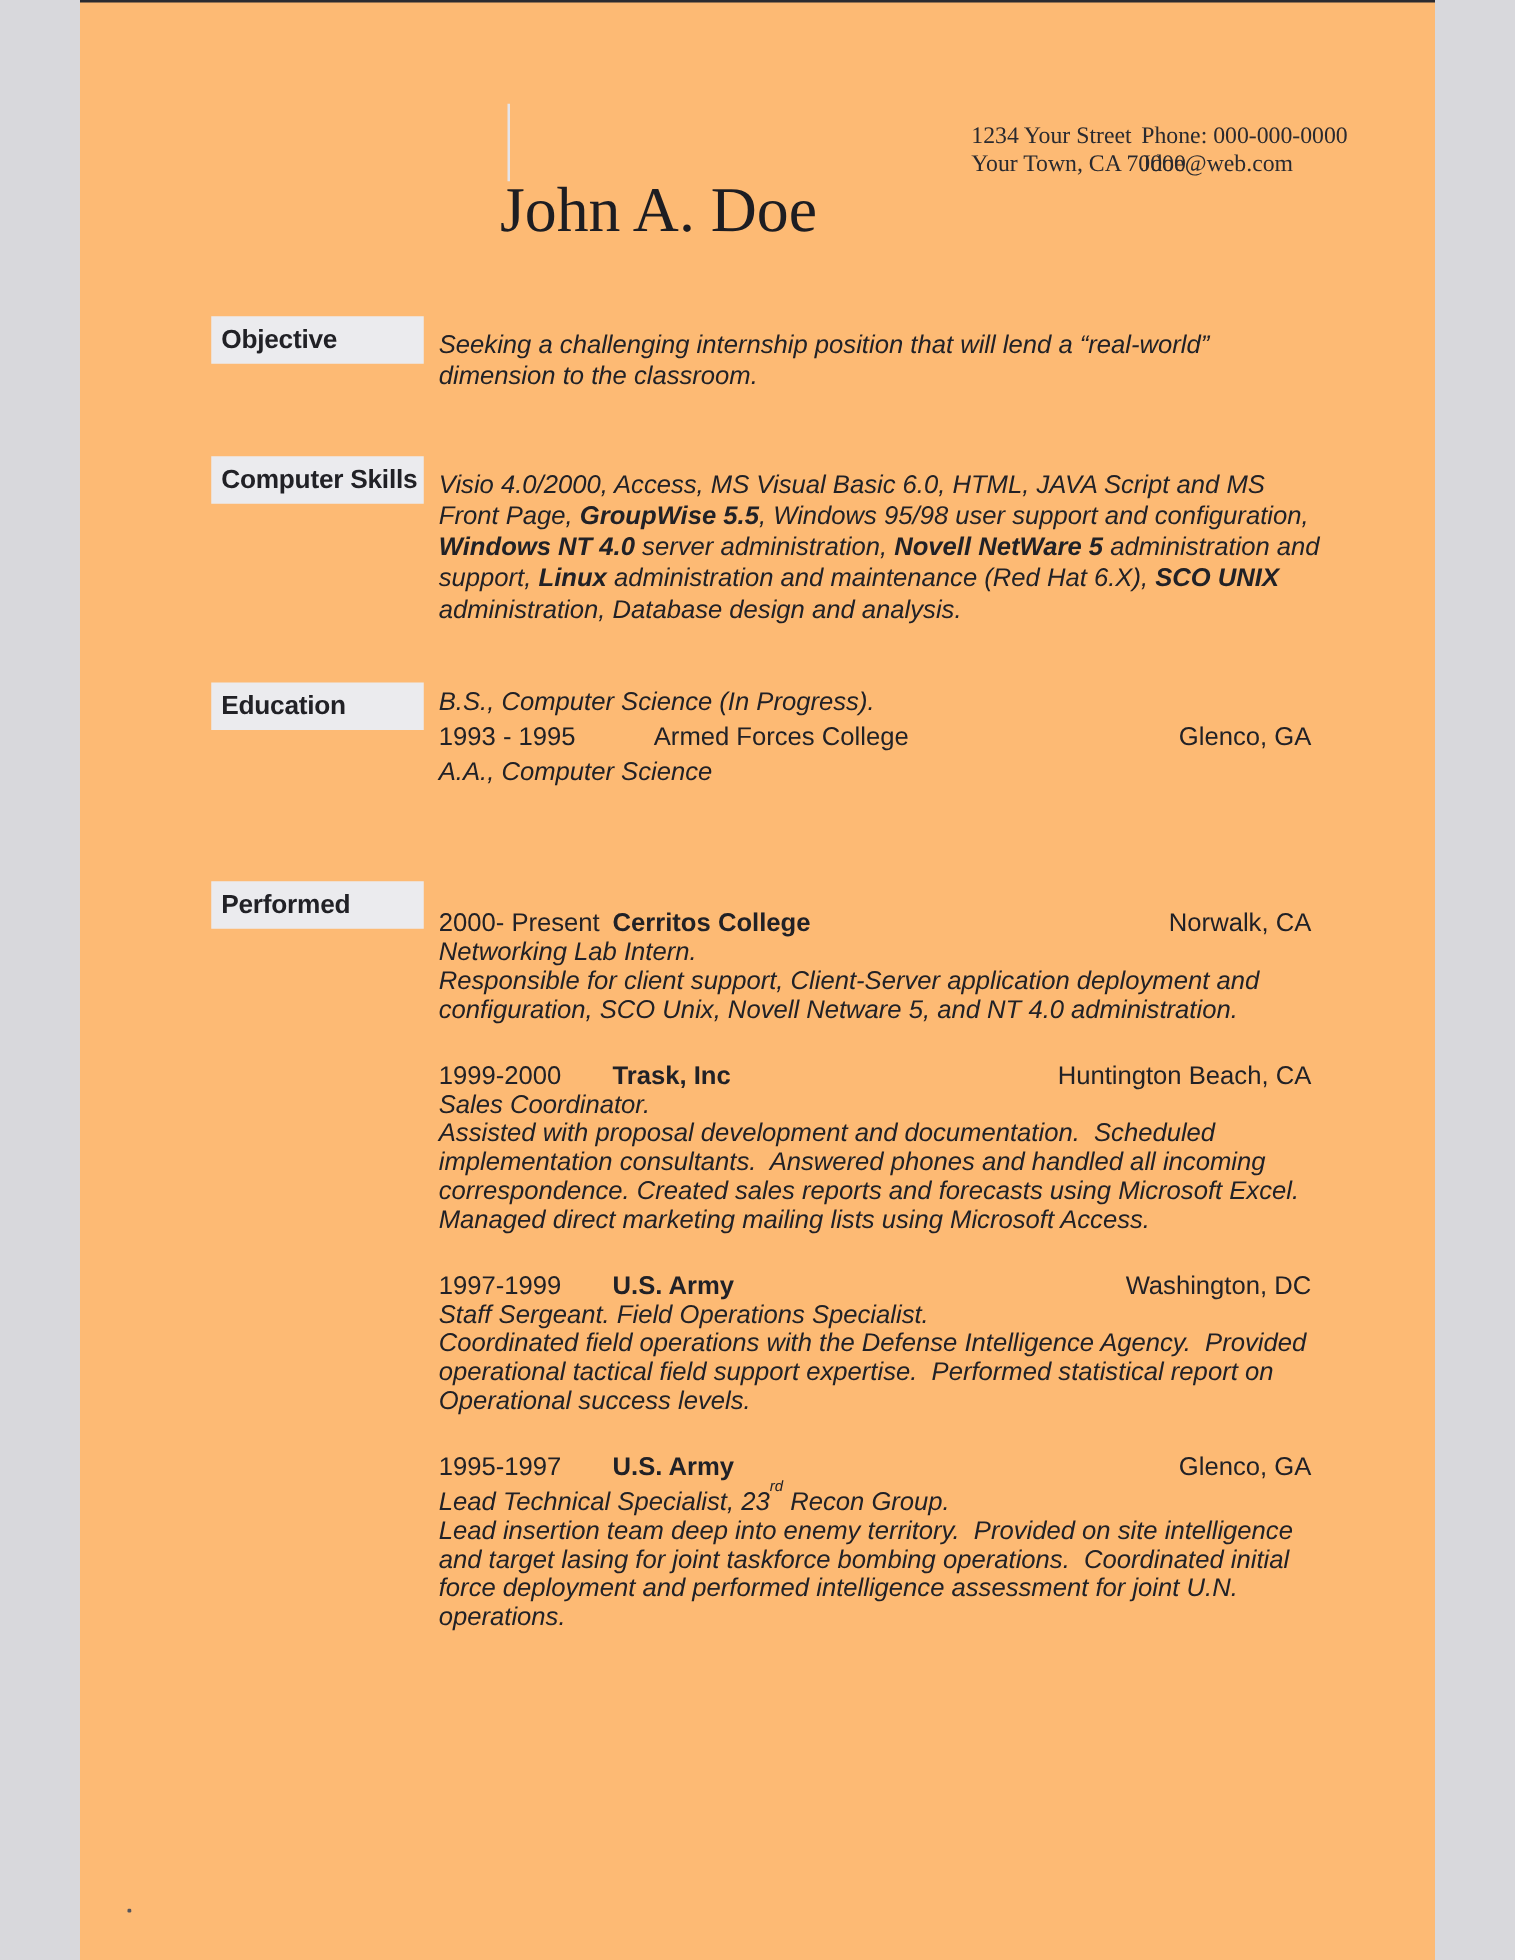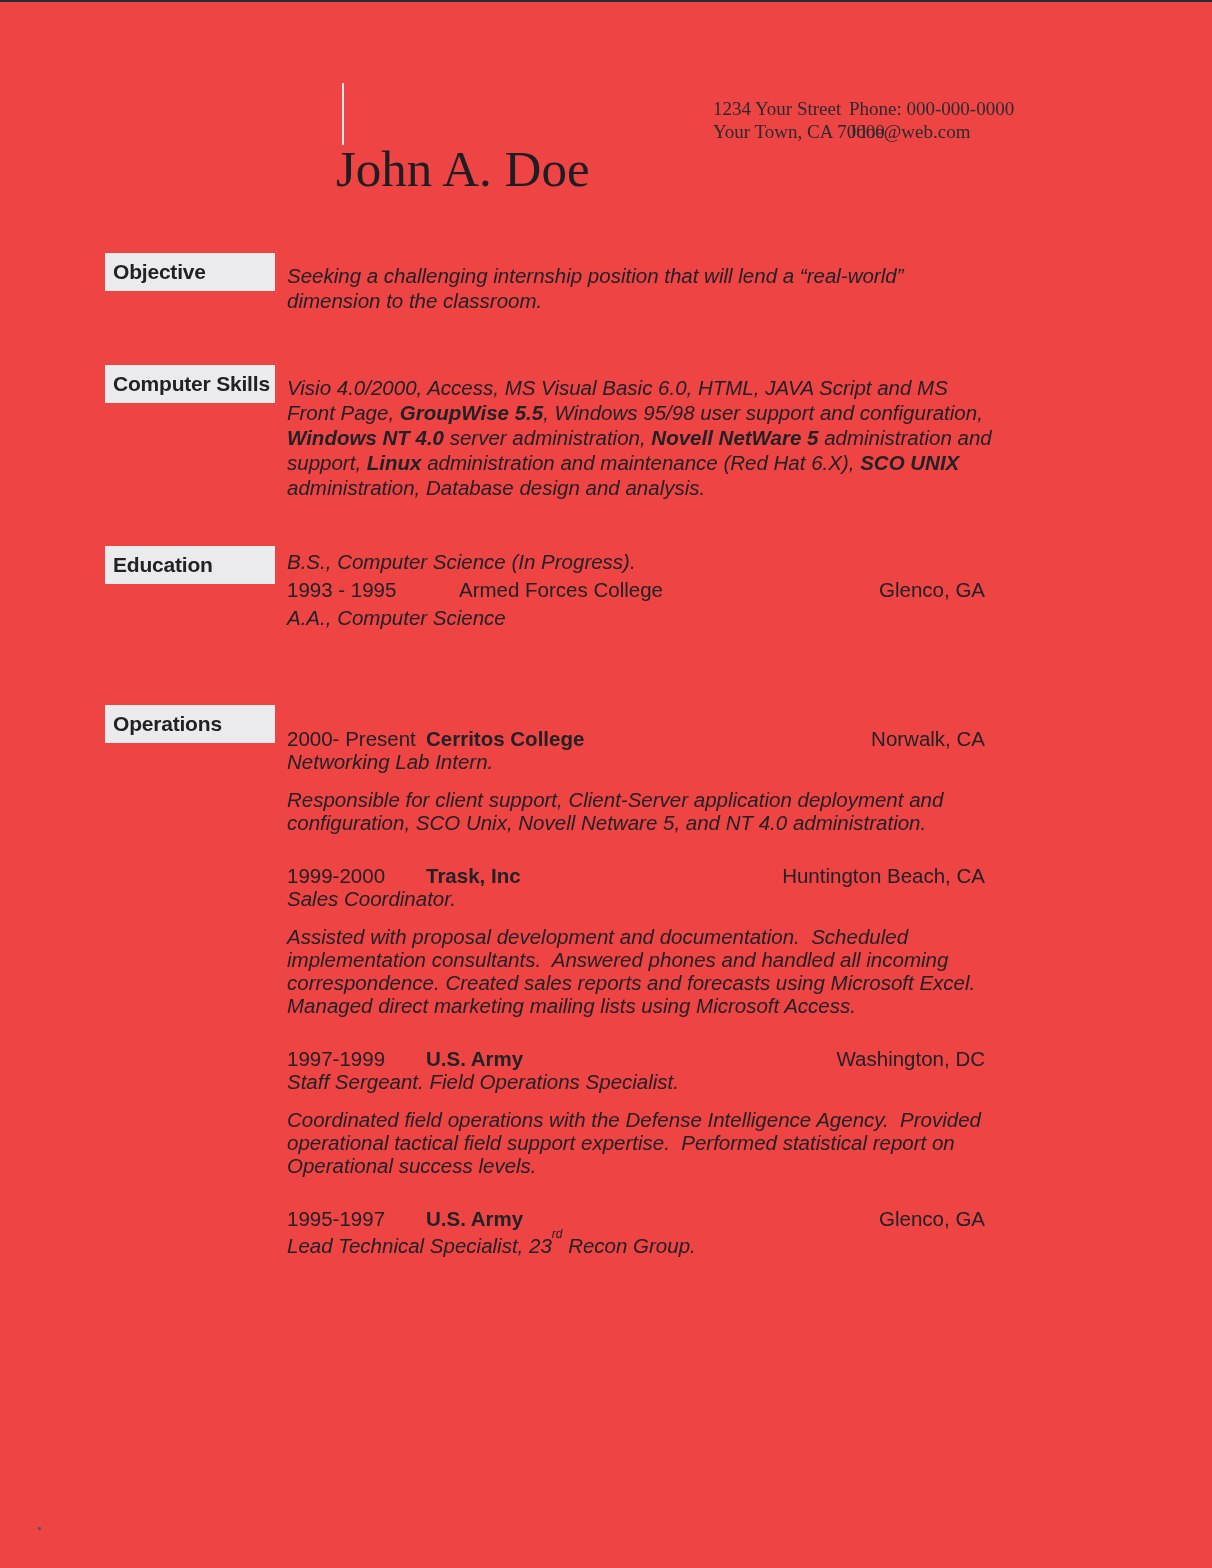--- a/index.html
+++ b/index.html
@@ -1,18 +1,18 @@
 <!DOCTYPE html>
 <html><head>
 <meta charset="utf-8">
 <style>
   html,body{margin:0;padding:0;background:#d8d8dc;}
   .page{
-    position:relative;width:1212px;height:1568px;margin:0 auto;
-    background:#ef4444;color:#212126;overflow:hidden;
+    position:relative;width:1084px;height:1568px;margin:0 auto;
+    background:#fdba74;color:#212126;overflow:hidden;
     font-family:"Liberation Sans",sans-serif;
   }
   .top-bar{position:absolute;top:0;left:0;width:100%;height:2px;background:#2b2b30;}
   .caret-line{position:absolute;left:342px;top:83px;width:2px;height:62px;background:#e4e4ea;}
   .contact{position:absolute;top:97px;font-family:"Liberation Serif",serif;font-size:19px;line-height:23px;color:#2a2a2f;}
   .contact-left{left:713px;}
   .contact-right{left:849px;}
   .name{
     position:absolute;left:336px;top:140px;margin:0;
     font-family:"Liberation Serif",serif;font-weight:400;font-size:51px;color:#1d1d22;
@@ -36,21 +36,21 @@
   .sec-skills .content{top:10px;line-height:25px;}
   .sec-education .content{top:2px;line-height:28px;}
   .sec-experience .content{top:22px;line-height:23px;}
   .head{display:flex;width:698px;}
   .dates{flex-shrink:0;}
   .edu-row .dates{width:172px;}
   .xentry .dates{width:139px;}
   .loc{margin-left:auto;text-align:right;white-space:nowrap;}
   .edu-row + .edu-row{}
   .xentry{margin-bottom:30px;}
-  .desc{margin-top:15px;}
+  .desc{margin-top:0;}
   sup.ord{font-size:12px;position:relative;top:-7px;font-style:italic;}
   .stray-dot{position:absolute;left:38px;top:1527px;width:3px;height:3px;background:#55555c;border-radius:1px;}
 </style>
 </head>
 <body>
 
 <div class="page">
   <div class="top-bar"></div>
   <div class="caret-line"></div>
 
@@ -97,21 +97,21 @@
           <span class="school">Armed Forces College</span>
           <span class="loc">Glenco, GA</span>
         </div>
         <div class="it">A.A., Computer Science</div>
       </div>
     </div>
   </section>
 
   <section class="sec sec-experience">
     <div class="label-box">
-      <span>Operations</span>
+      <span>Performed</span>
     </div>
     <div class="content">
 
       <div class="xentry">
         <div class="head">
           <span class="dates">2000- Present</span>
           <span class="b">Cerritos College</span>
           <span class="loc">Norwalk, CA</span>
         </div>
         <div class="it">Networking Lab Intern.</div>
@@ -138,19 +138,20 @@
         <p class="it pre desc">Coordinated field operations with the Defense Intelligence Agency.  Provided operational tactical field support expertise.  Performed statistical report on Operational success levels.</p>
       </div>
 
       <div class="xentry">
         <div class="head">
           <span class="dates">1995-1997</span>
           <span class="b">U.S. Army</span>
           <span class="loc">Glenco, GA</span>
         </div>
         <div class="it"><span>Lead Technical Specialist, 23</span><sup class="ord">rd</sup><span> Recon Group.</span></div>
+        <p class="it pre desc">Lead insertion team deep into enemy territory.  Provided on site intelligence and target lasing for joint taskforce bombing operations.  Coordinated initial force deployment and performed intelligence assessment for joint U.N. operations.</p>
       </div>
 
     </div>
   </section>
 
   <div class="stray-dot"></div>
 </div>
 
 </body></html>

